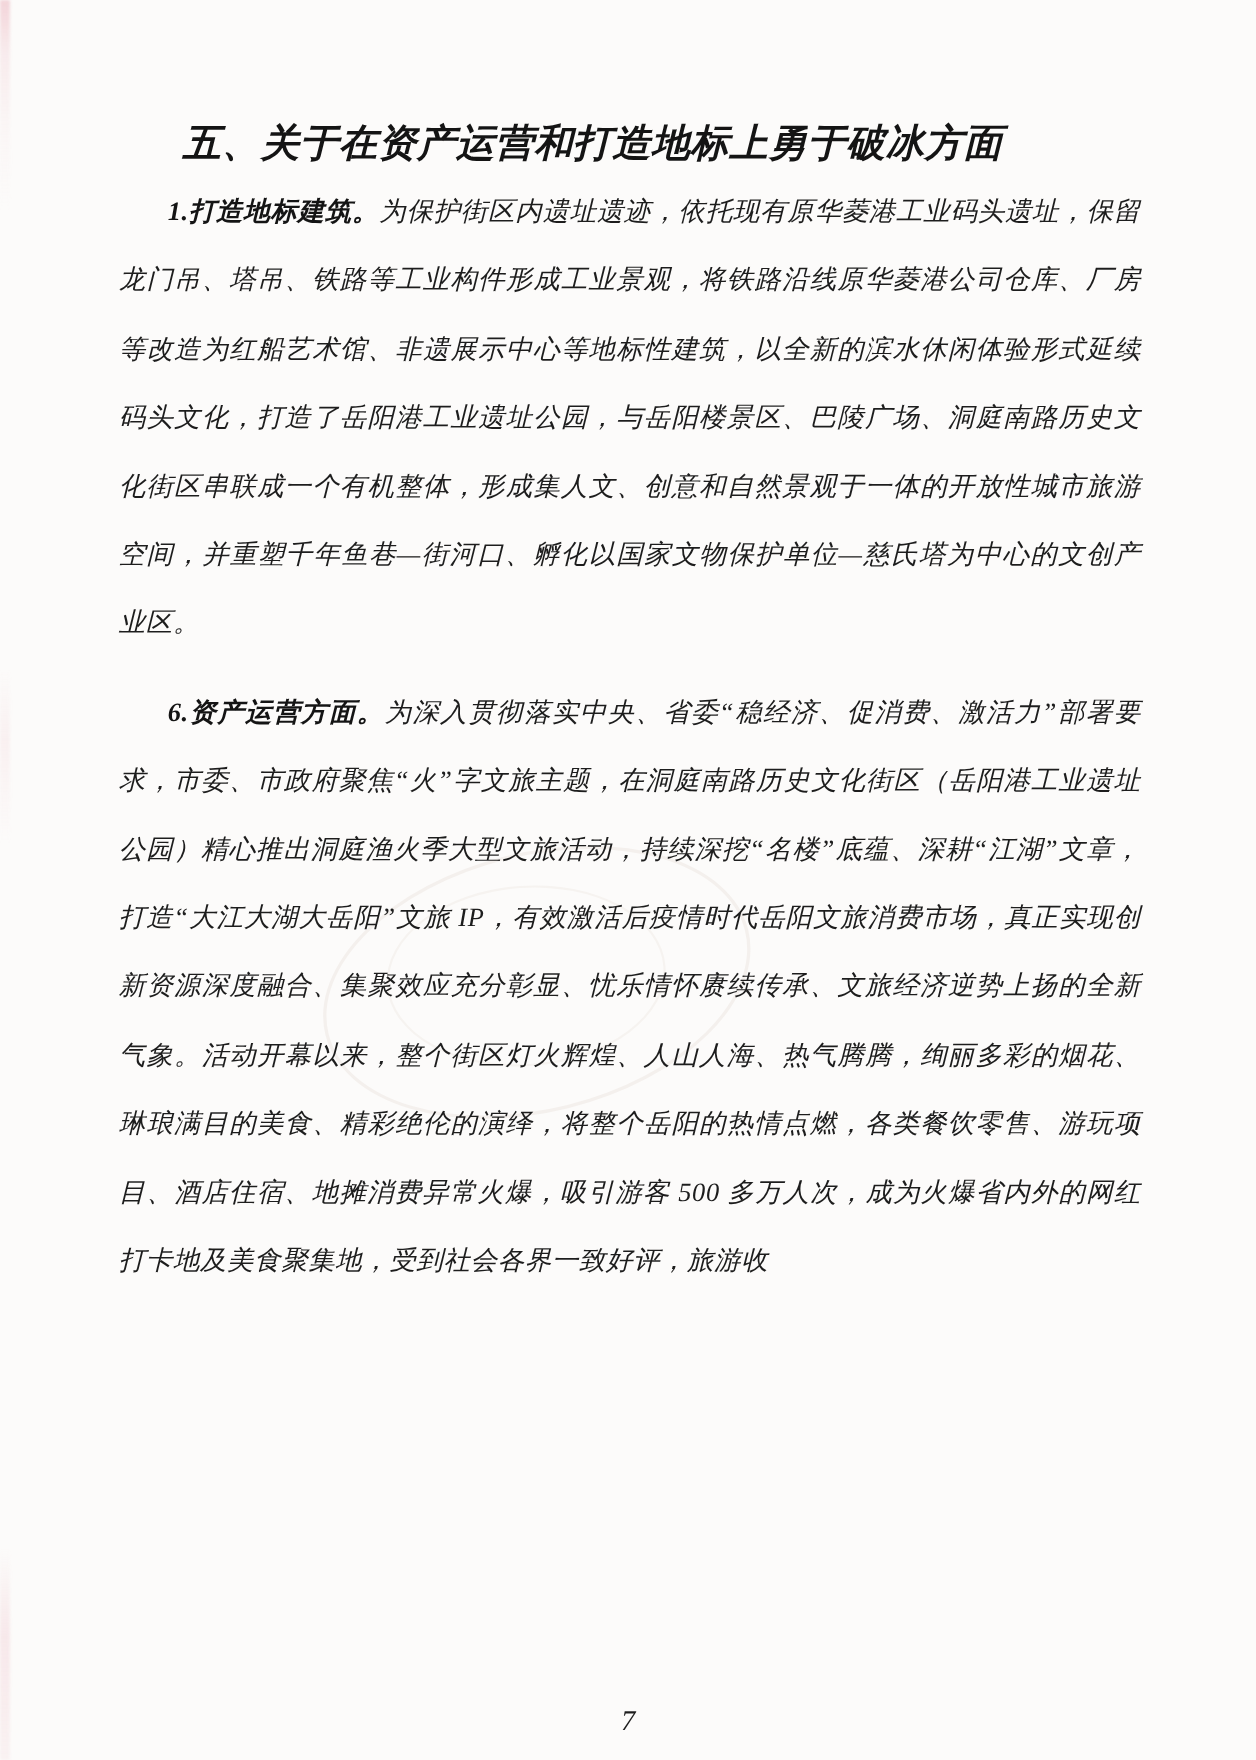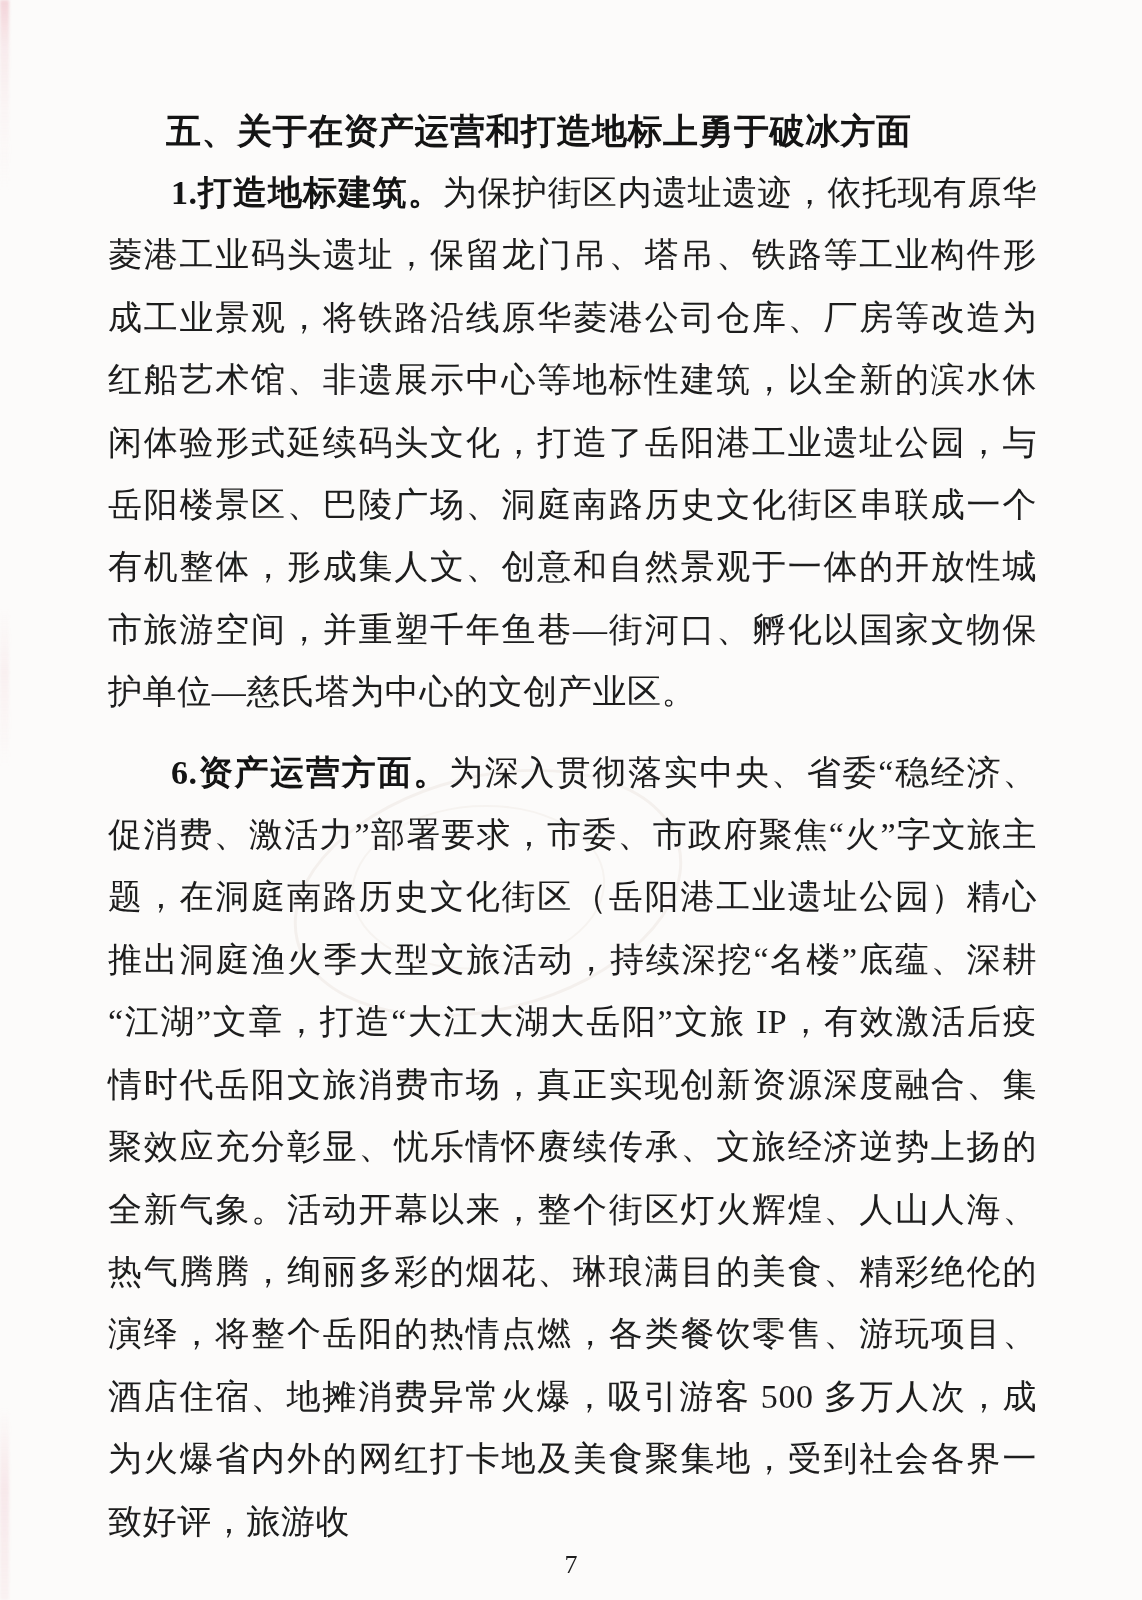--- a/index.html
+++ b/index.html
@@ -8,20 +8,21 @@
     background: #ffffff;
   }
   .page {
     position: relative;
     width: 1142px;
     height: 1600px;
     background: #fcfbfa;
     overflow: hidden;
     font-family: "Liberation Serif", serif;
     color: #1d1d1d;
+    font-style: italic;
   }
   
   .edge-tint {
     position: absolute;
     left: 0;
     top: 0;
     width: 9px;
     height: 100%;
     background: linear-gradient(
       to bottom,
@@ -73,21 +74,21 @@
     font-family: "Liberation Sans", sans-serif;
     font-weight: 700;
     font-size: 35px;
     line-height: 62px;
     letter-spacing: 0.5px;
     color: #141414;
     white-space: nowrap;
   }
   .para {
     margin: 0;
-    font-size: 34px;
+    font-size: 24px;
     line-height: 62.4px;
     letter-spacing: 0.6px;
     text-align: justify;
     text-indent: 1.85em;
     color: #1d1d1d;
   }
   .para .lead {
     font-weight: 700;
     color: #141414;
   }

